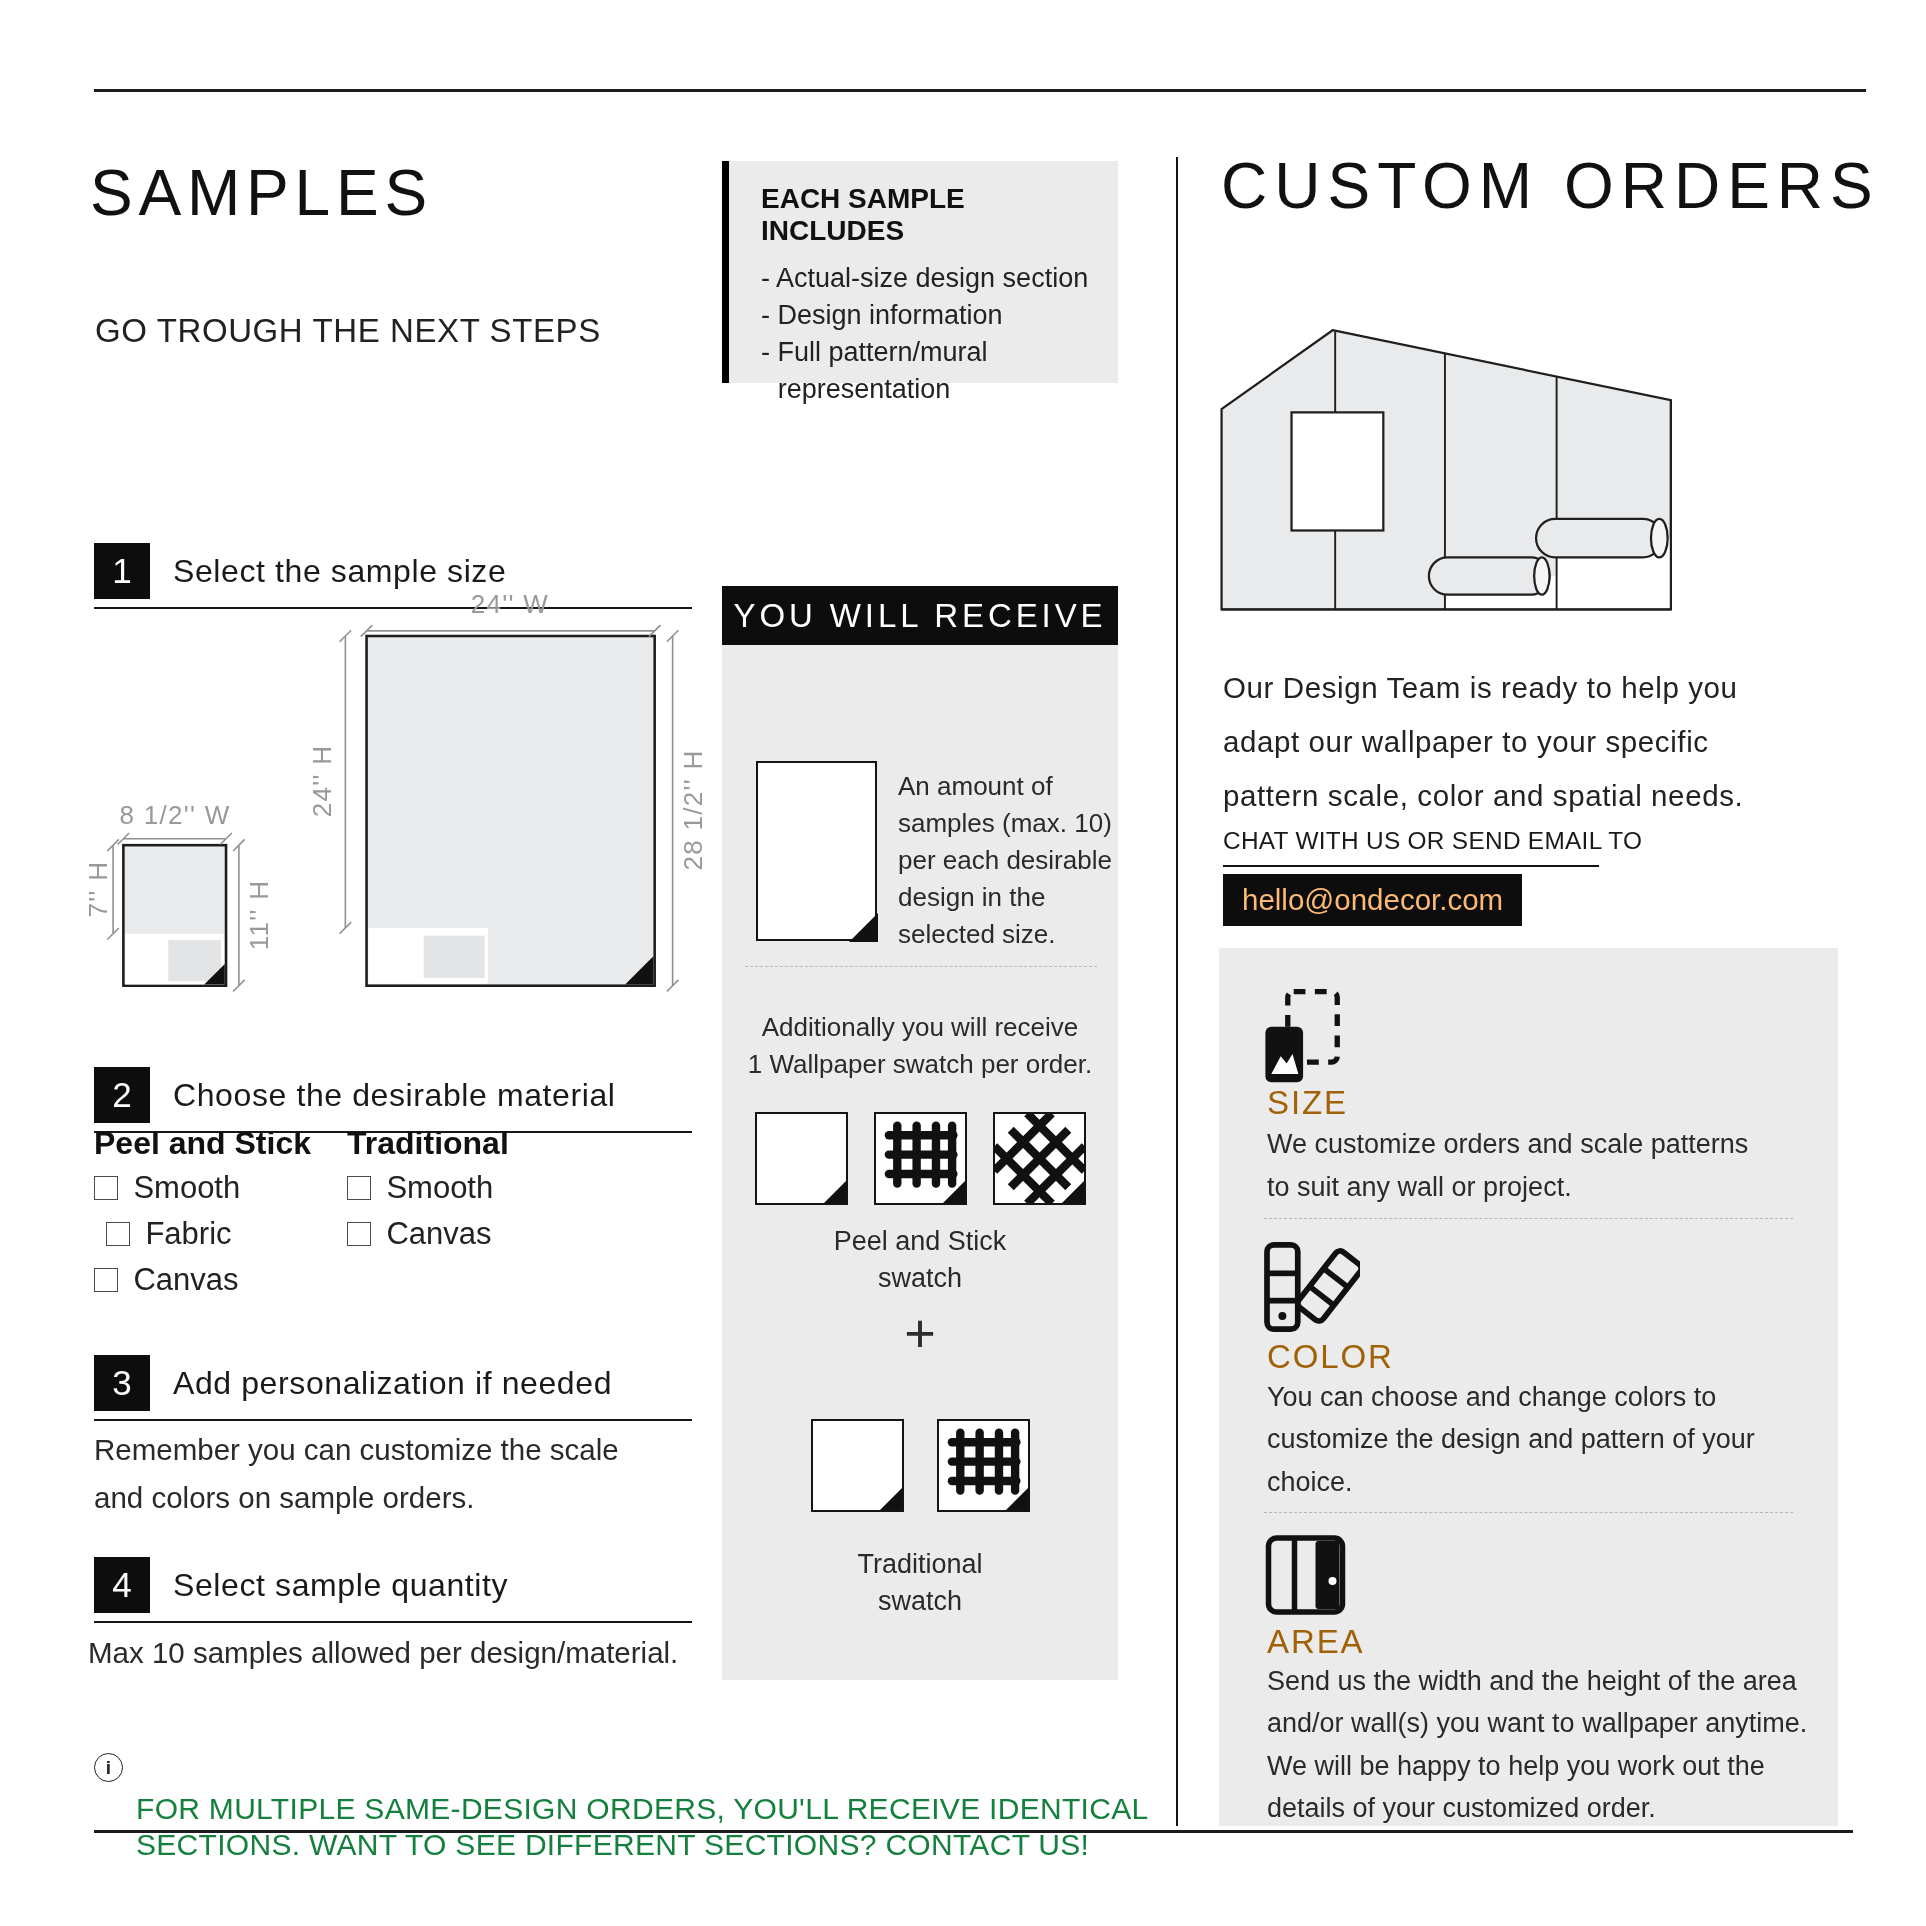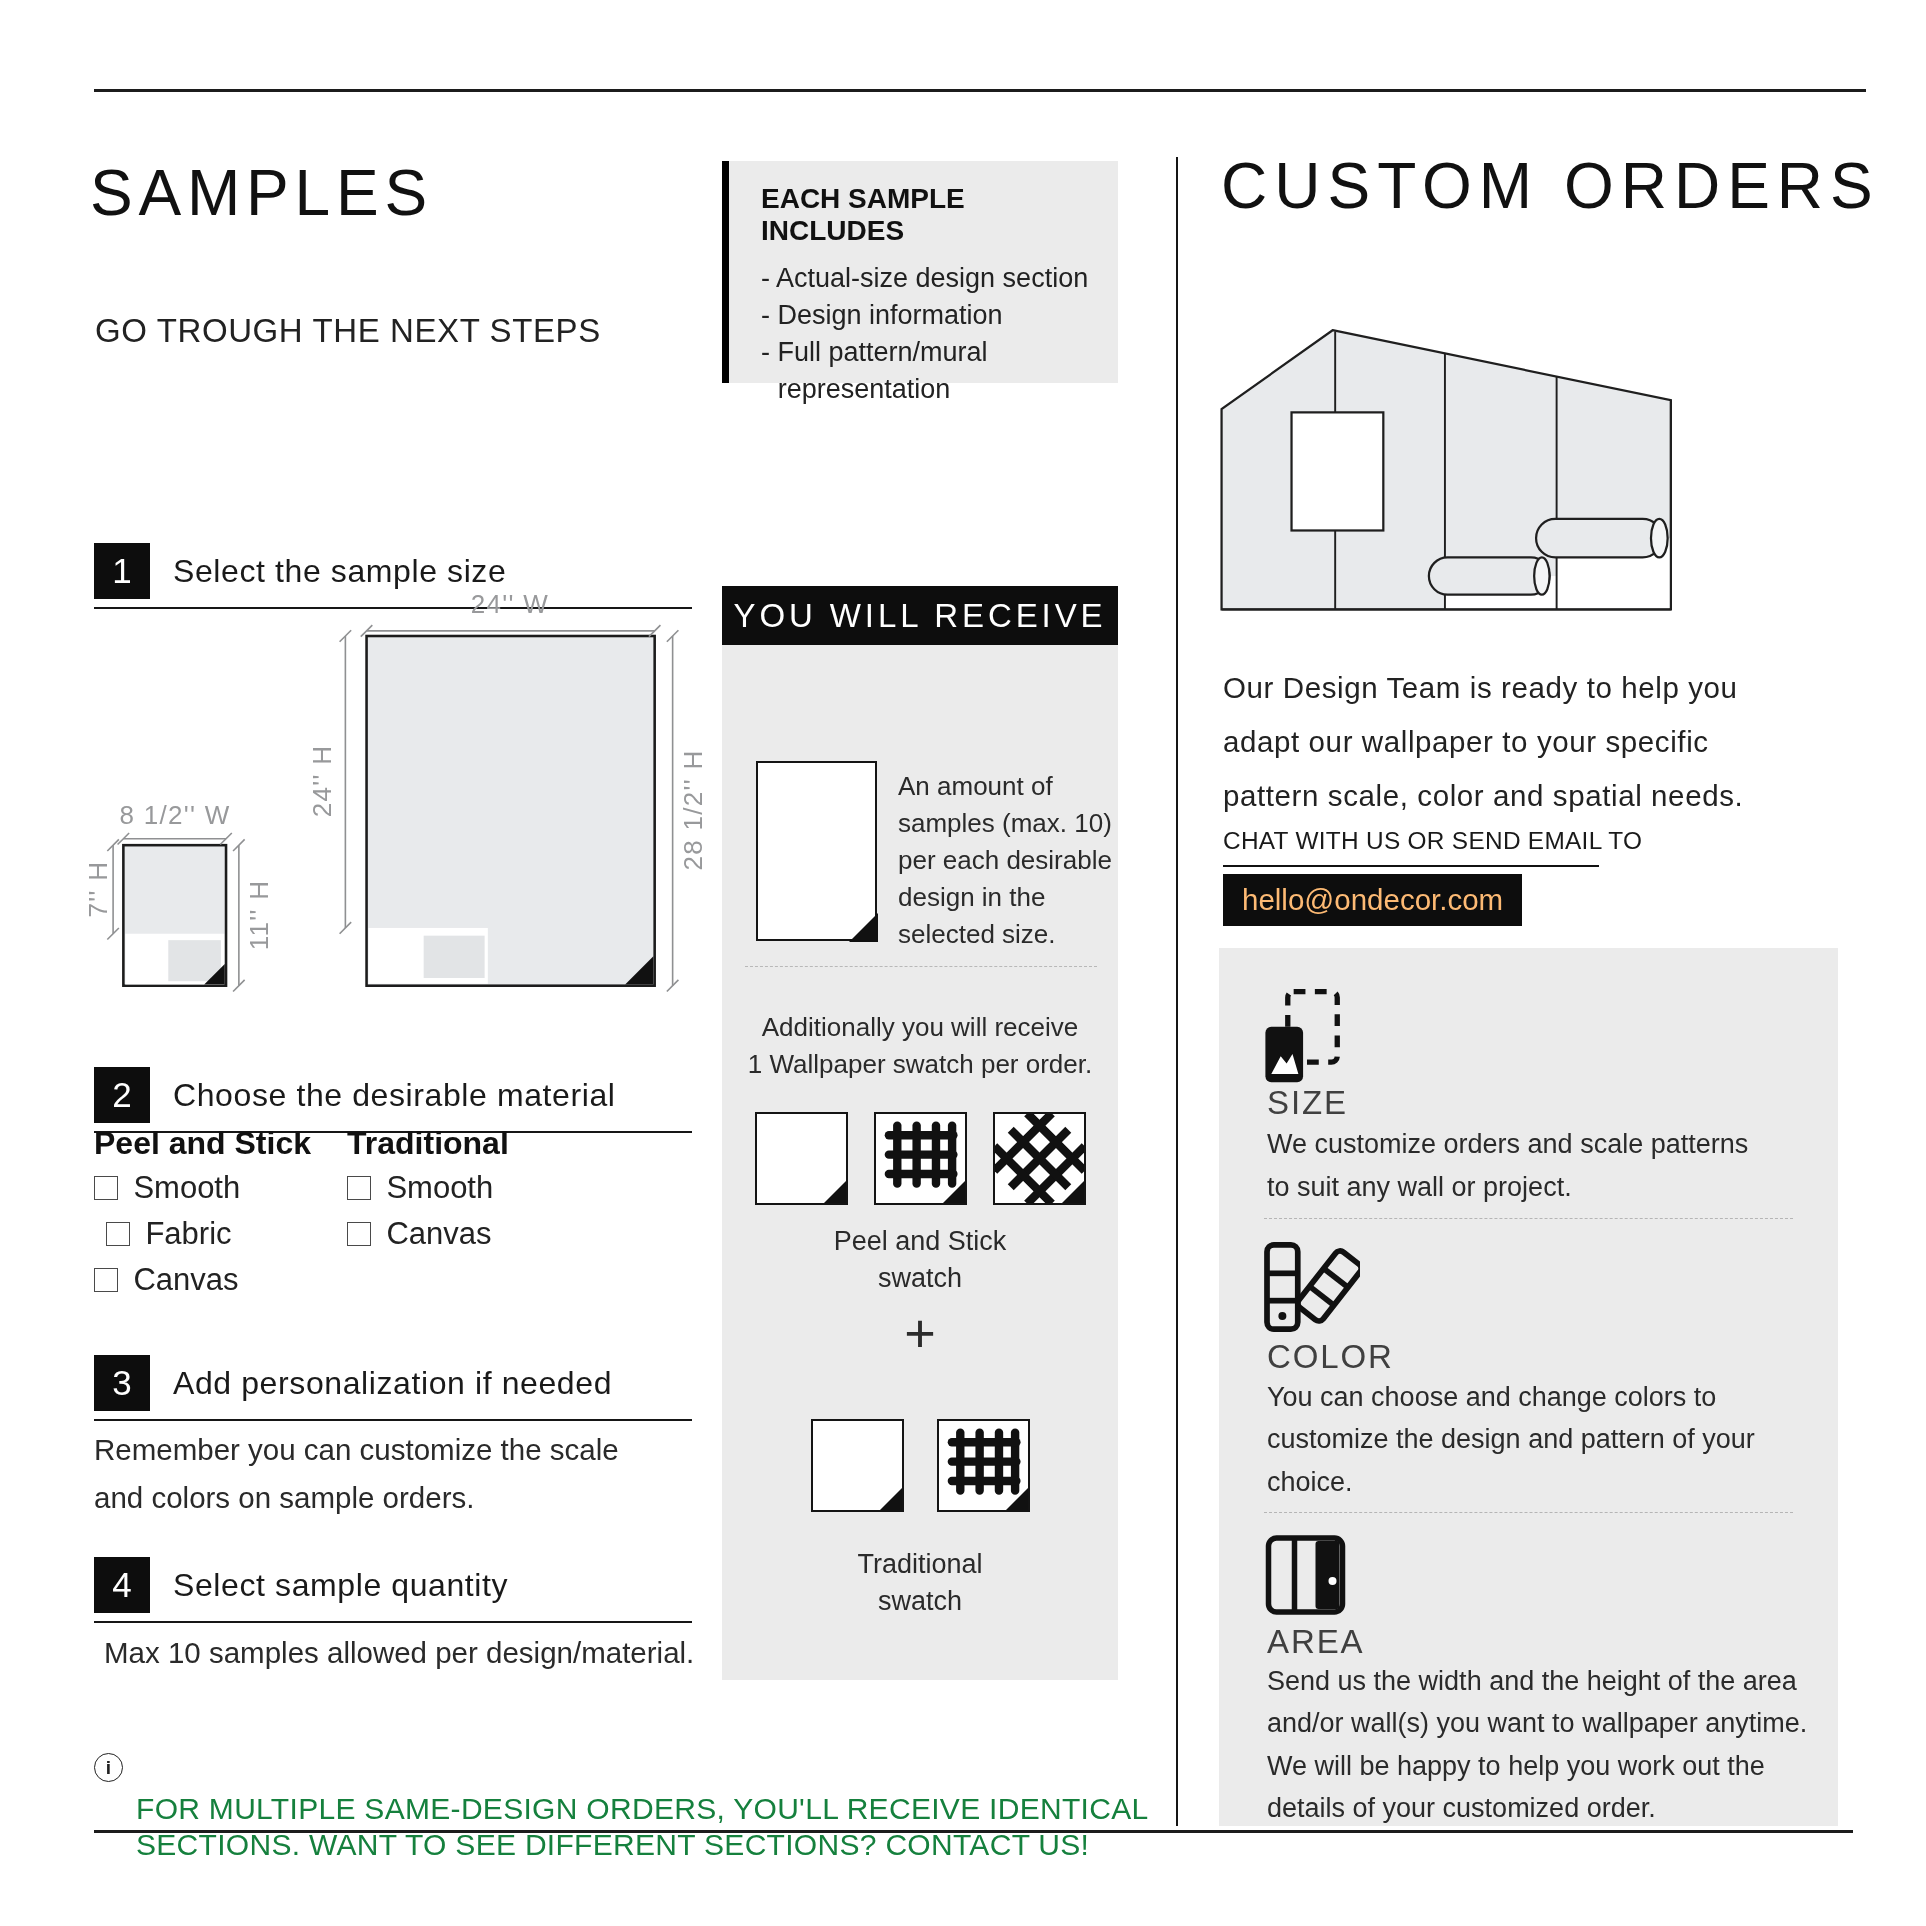--- a/index.html
+++ b/index.html
@@ -44,21 +44,21 @@
         border-left:22px solid transparent;border-bottom:22px solid #111;}
   .swrow{position:absolute;left:722px;width:396px;display:flex;justify-content:center;}
   .center-lbl{position:absolute;left:722px;width:396px;text-align:center;font-size:27px;line-height:37px;color:#2a2a2a;}
   .plus{position:absolute;left:722px;width:396px;text-align:center;font-size:54px;font-weight:300;color:#2c2c2c;}
   .intro{font-size:29.5px;line-height:54px;letter-spacing:0.6px;color:#222;white-space:nowrap;}
   .chat{position:absolute;left:1223px;top:827px;width:376px;border-bottom:2.6px solid #111;
         padding-bottom:10.3px;font-size:24.4px;letter-spacing:0.3px;color:#1a1a1a;white-space:nowrap;}
   .email-chip{position:absolute;left:1223px;top:874px;background:#0d0d0d;color:#fdba74;
         font-size:29.5px;padding:9px 19px;white-space:nowrap;}
   .right-box{position:absolute;left:1219px;top:948px;width:619px;height:878px;background:#ebebeb;}
-  .feat-h{position:absolute;left:48px;font-size:33px;letter-spacing:1.9px;color:#404040;}
+  .feat-h{position:absolute;left:48px;font-size:33px;letter-spacing:1.9px;color:#a16207;}
   .feat-line{position:absolute;left:48px;font-size:27px;color:#2a2a2a;white-space:nowrap;}
   .rb-dashed{position:absolute;left:45px;right:45px;border-top:1.9px dashed #b5b5b5;height:0;}
 </style>
 </head>
 <body>
 
 <div id="canvas">
 
   <div class="rule" style="left:94px;top:89px;width:1772px;"></div>
   <div class="rule" style="left:94px;top:1830px;width:1759px;"></div>
@@ -149,21 +149,21 @@
     <div class="badge">3</div>
     <div class="step-title">Add personalization if needed</div>
   </div>
   <div class="abs bodytext" style="left:94px;top:1433px;">Remember you can customize the scale</div>
   <div class="abs bodytext" style="left:94px;top:1481px;">and colors on sample orders.</div>
 
   <div class="step" style="top:1557px;">
     <div class="badge">4</div>
     <div class="step-title">Select sample quantity</div>
   </div>
-  <div class="abs bodytext" style="left:104px;top:1636px;">Max 10 samples allowed per design/material.</div>
+  <div class="abs bodytext" style="left:88px;top:1636px;">Max 10 samples allowed per design/material.</div>
 
   <div class="info-circle" style="left:94px;top:1753px;">i</div>
   <div class="abs notetext" style="left:136px;top:1753px;">FOR MULTIPLE SAME-DESIGN ORDERS, YOU'LL RECEIVE IDENTICAL</div>
   <div class="abs notetext" style="left:136px;top:1789px;">SECTIONS. WANT TO SEE DIFFERENT SECTIONS? CONTACT US!</div>
 
   <div class="includes-box">
     <div class="includes-title">EACH SAMPLE INCLUDES</div>
     <div style="margin-top:13px;">
       <div class="includes-item">- Actual-size design section</div>
       <div class="includes-item">- Design information</div>

